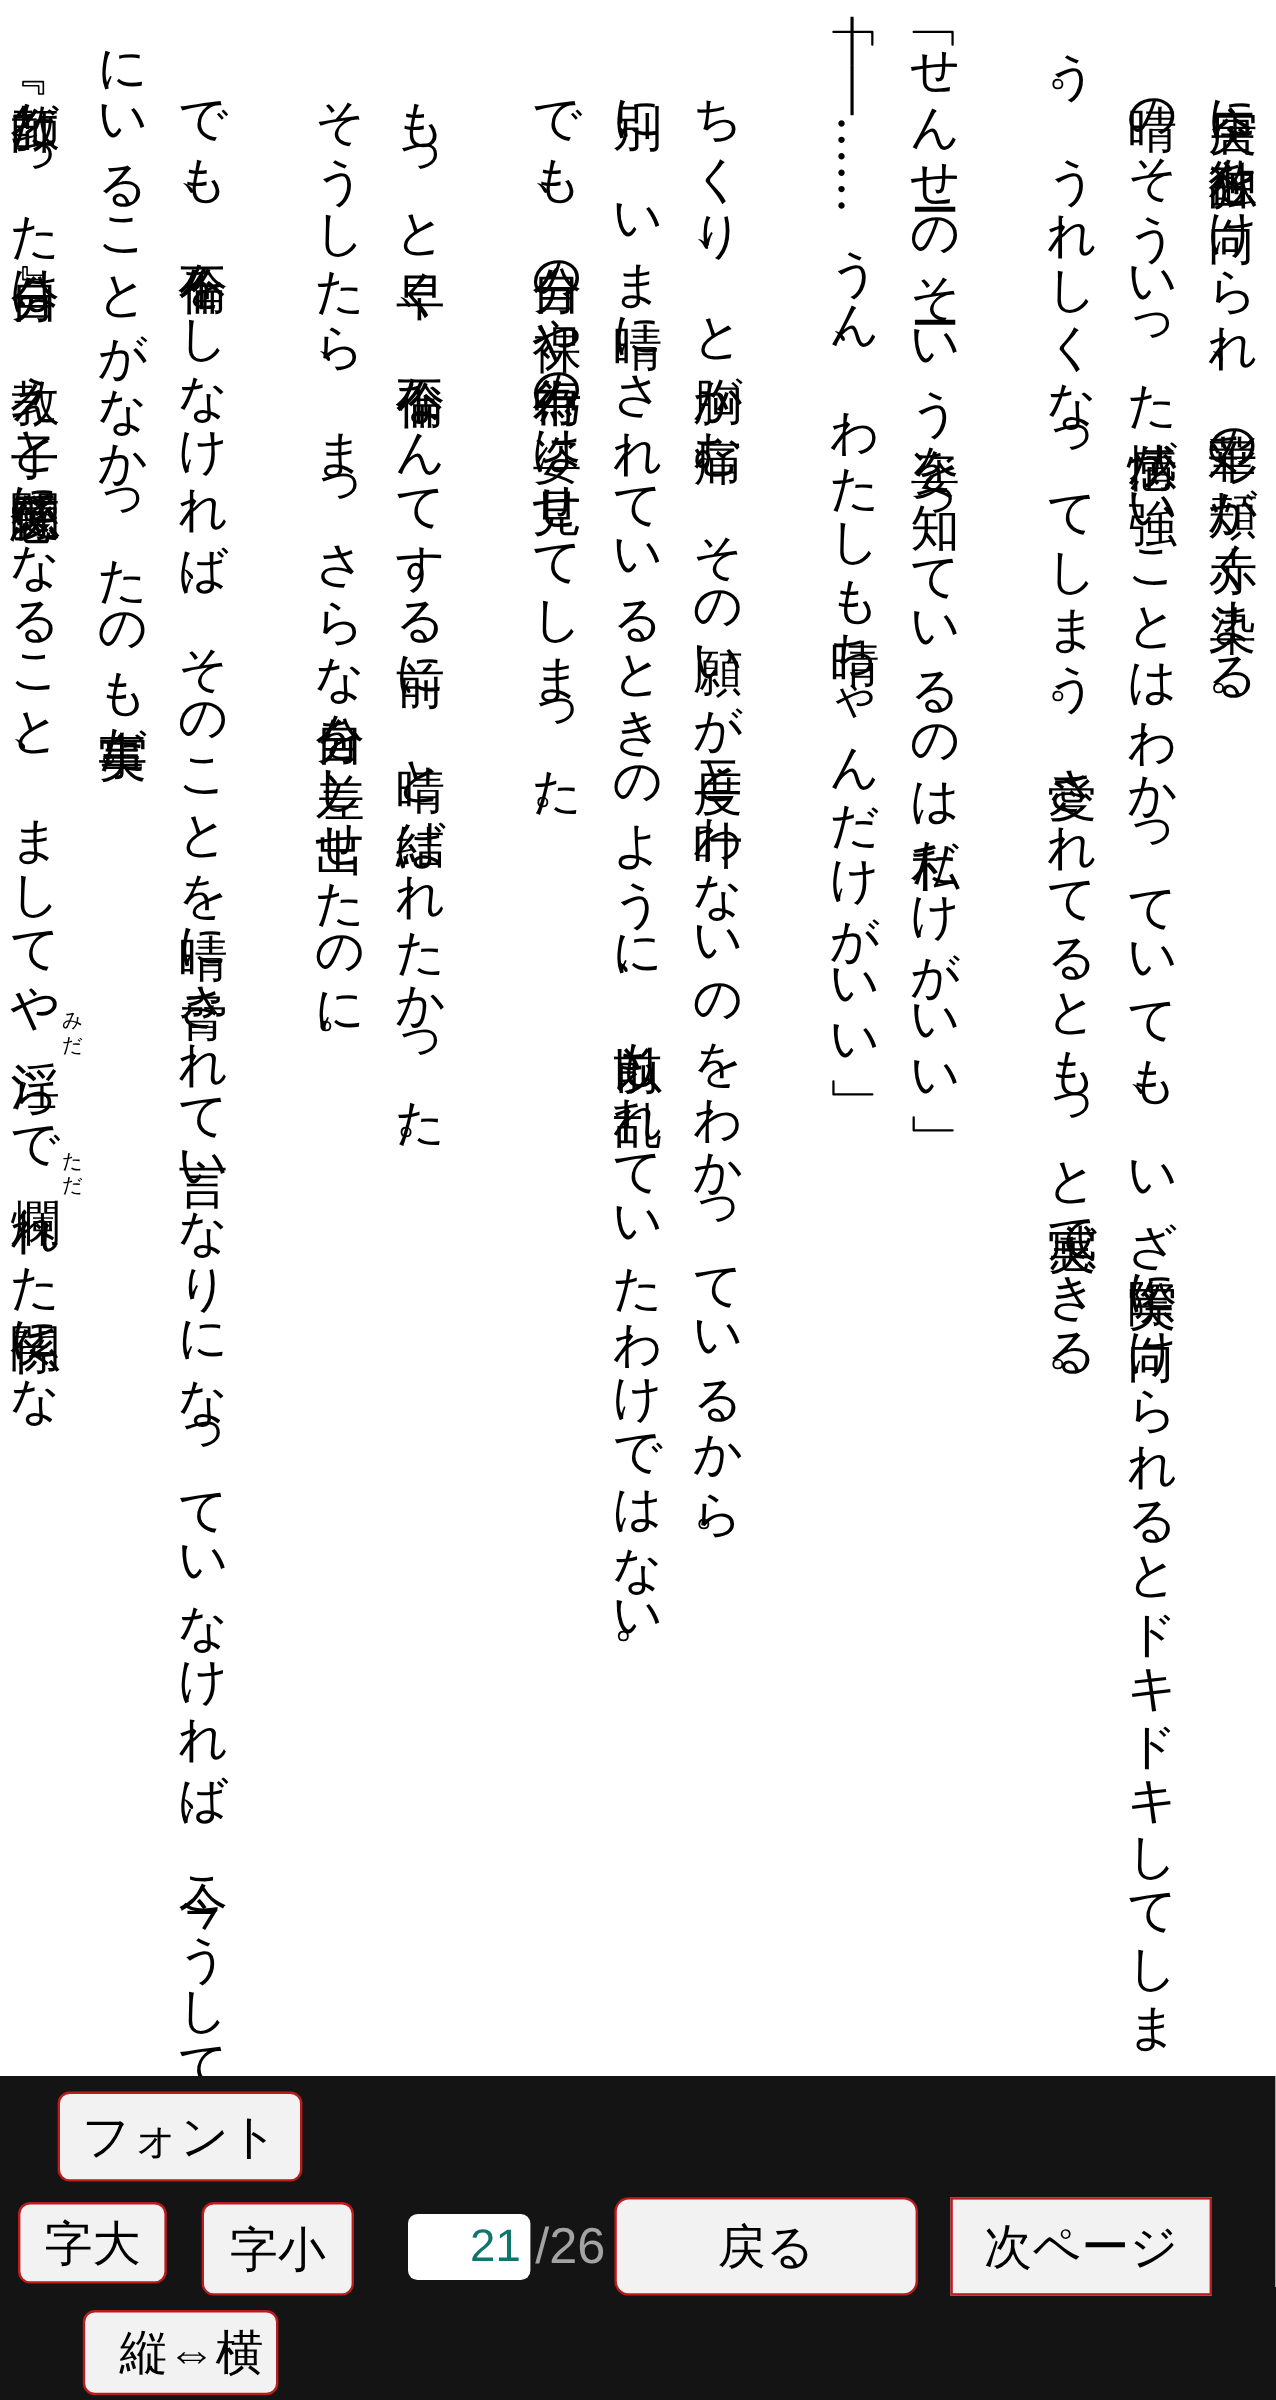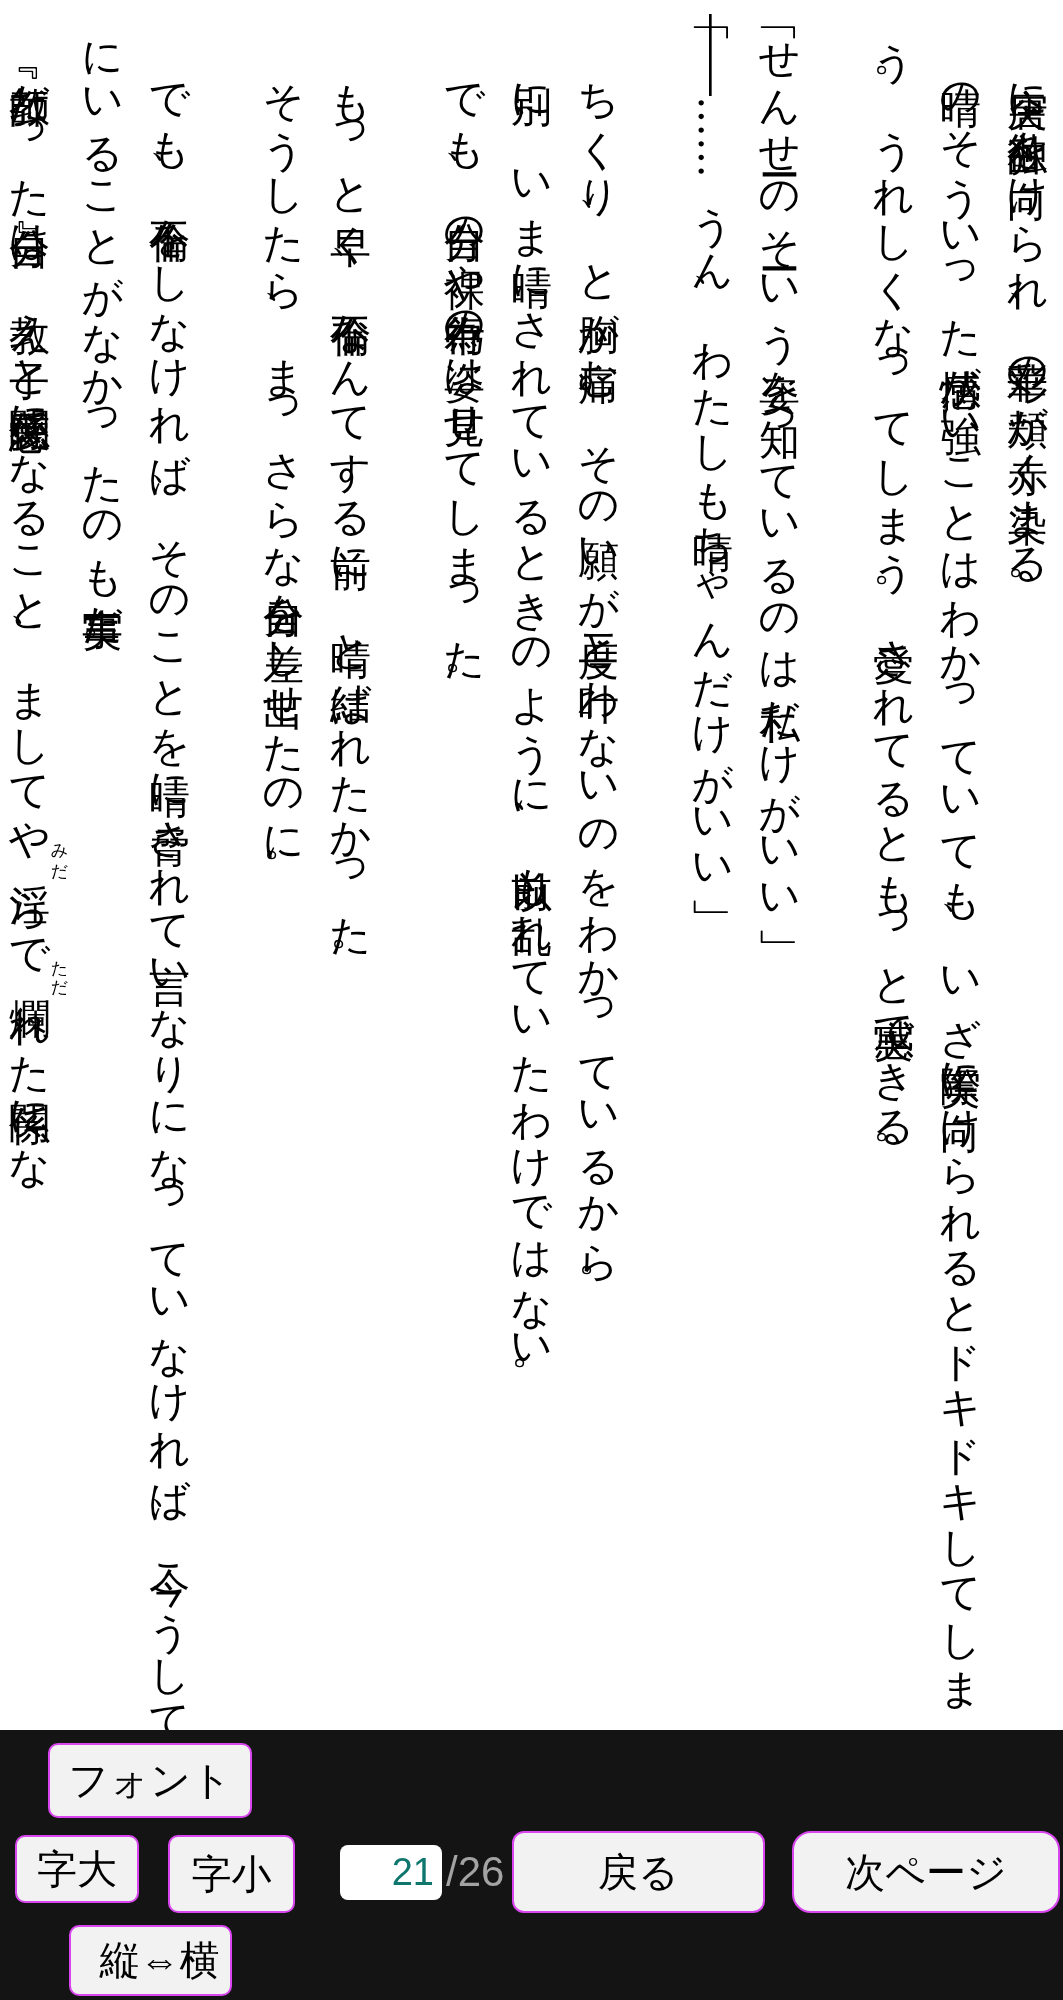--- a/index.html
+++ b/index.html
@@ -39,35 +39,35 @@
 
   
   .toolbar {
     position: absolute; left: 0; top: 1730px;
     width: 1063px; height: 270px;
     background: #141414;
   }
   .tbtn {
     position: absolute;
     background: #f2f2f2;
-    border: 2px solid #d946ef;
+    border: 2px solid #b91c1c;
     border-radius: 10px;
     color: #000000;
     font-family: "Liberation Sans", sans-serif;
     font-size: 40px;
     display: flex; align-items: center; justify-content: center;
     padding: 0;
     cursor: pointer;
     white-space: nowrap;
   }
   #btn-font    { left: 48px;  top: 13px;  width: 204px; height: 75px; }
   #btn-larger  { left: 15px;  top: 105px; width: 124px; height: 68px; }
   #btn-smaller { left: 168px; top: 105px; width: 127px; height: 78px; }
   #btn-back    { left: 512px; top: 101px; width: 253px; height: 82px; border-radius: 12px; }
-  #btn-next    { left: 792px; top: 101px; width: 268px; height: 82px; border-radius: 19px; }
+  #btn-next    { left: 792px; top: 101px; width: 218px; height: 82px; border-radius: 0; }
   #btn-orient  { left: 69px;  top: 195px; width: 163px; height: 71px; padding-left: 18px; }
 
   .page-input {
     position: absolute; left: 340px; top: 115px;
     width: 102px; height: 55px;
     background: #ffffff;
     border: none; border-radius: 8px;
     text-align: right;
     font-family: "Liberation Sans", sans-serif;
     font-size: 38px;

